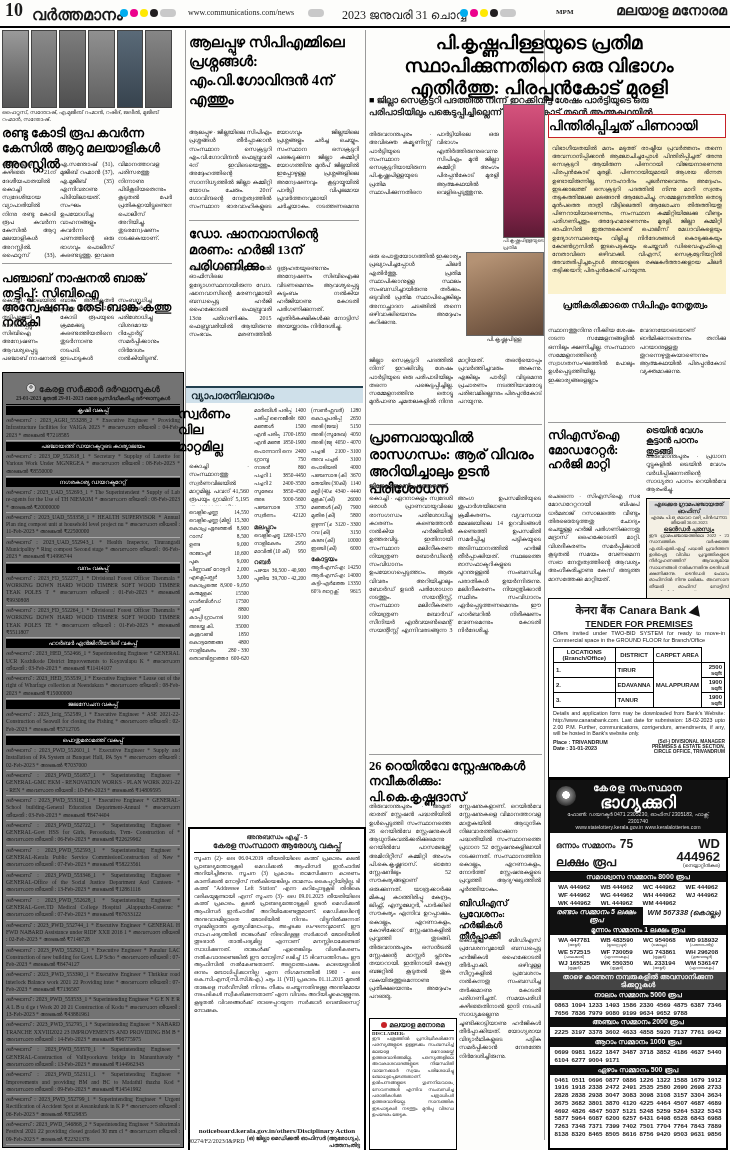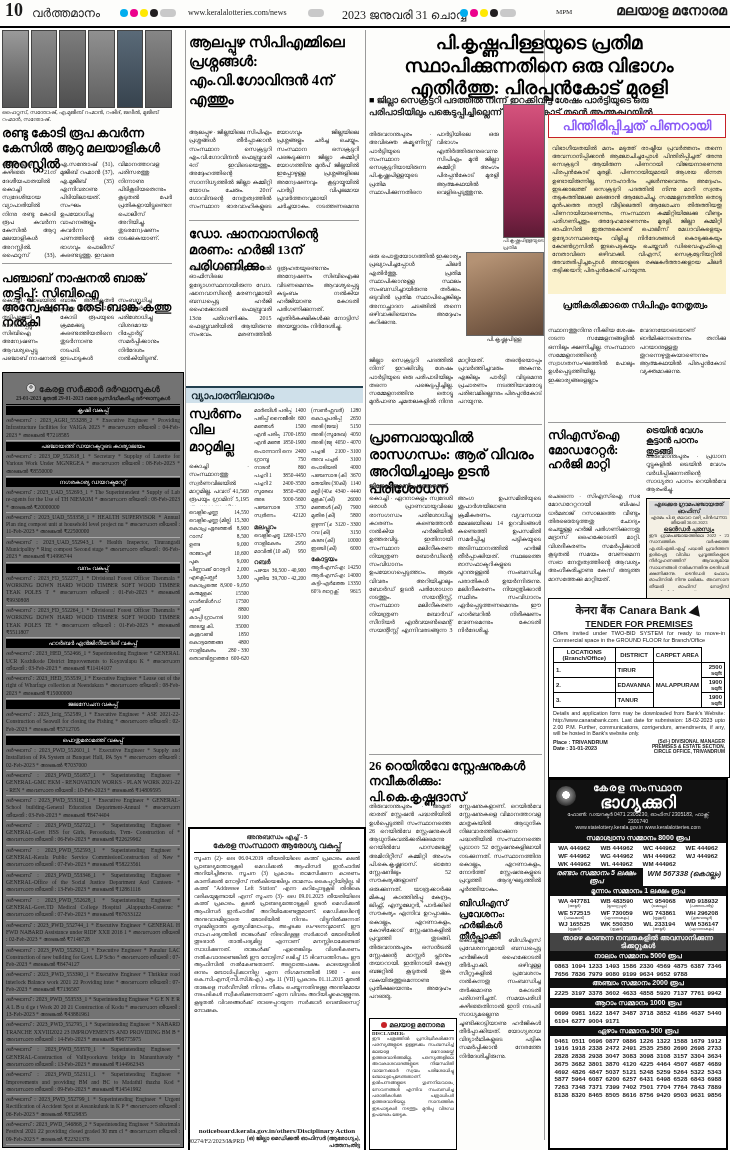--- a/index.html
+++ b/index.html
@@ -7,27 +7,27 @@
   .abs{position:absolute;}
   .b{font-weight:bold;}
   .body-txt{font-size:6px;line-height:1.38;color:#222;text-align:justify;overflow:hidden;}
   .cols2{column-count:2;column-gap:5px;}
   .cols3{column-count:3;column-gap:4px;}
   .hl{font-weight:bold;line-height:1.22;color:#000;}
   .rule{position:absolute;background:#9a9a9a;}
   
   #hdr{position:absolute;left:0;top:0;width:730px;height:26px;}
   #hdr .pageno{position:absolute;left:5px;top:0px;font-size:18px;font-weight:bold;}
-  #hdr .sect{position:absolute;left:32px;top:6px;font-size:12px;font-weight:normal;}
+  #hdr .sect{position:absolute;left:32px;top:6px;font-size:16px;font-weight:bold;}
   .dotrow{position:absolute;top:9px;display:flex;gap:2px;align-items:center;}
   .dot{width:8px;height:8px;border-radius:50%;}
   .gpill{width:16px;height:8px;border-radius:4px;background:#c9c9c9;}
   #hdr .url{position:absolute;left:188px;top:8px;font-size:8px;}
   #hdr .date{position:absolute;left:342px;top:8px;font-size:12px;}
-  #hdr .mpm{position:absolute;left:556px;top:8px;font-size:7px;font-weight:normal;}
+  #hdr .mpm{position:absolute;left:556px;top:8px;font-size:7px;font-weight:bold;}
   #hdr .mast{position:absolute;right:3px;top:3px;font-size:14px;font-weight:bold;}
   #hdr-rule{position:absolute;left:0;top:26px;width:730px;height:2px;background:#000;}
   
   .mug{height:76px;flex:1;background:linear-gradient(180deg,#9a9a9a 0%,#6e6e6e 60%,#555 100%);border:0.5px solid #444;}
   .mug:nth-child(2){background:linear-gradient(180deg,#8a8a8a,#5d5d5d);}
   .mug:nth-child(3){background:linear-gradient(180deg,#7d7d7d,#4f4f4f);}
   .mug:nth-child(4){background:linear-gradient(180deg,#909090,#606060);}
   .mug:nth-child(5){background:linear-gradient(180deg,#5a6a78,#37434e);}
   .mug:nth-child(6){background:linear-gradient(180deg,#868686,#575757);}
   .cap{font-size:5.5px;line-height:1.3;color:#333;}
@@ -39,21 +39,21 @@
   .centry{font-size:5.55px;line-height:1.32;text-align:justify;padding:1px 0;border-bottom:0.5px solid #aaa;}
   .emb{display:inline-block;width:8px;height:8px;border-radius:50%;border:1px solid #555;vertical-align:-1px;margin-right:3px;background:radial-gradient(circle at 50% 40%,#888 30%,#ddd 31%);}
   
   #mkt-bar{background:#cfe0ea;border-top:2.5px solid #23404f;font-size:10px;font-weight:bold;padding:2px 0 1px 5px;color:#10232c;}
   .mrow{display:flex;justify-content:space-between;font-size:5.4px;line-height:1.5;}
   .mrow .mi{white-space:nowrap;overflow:hidden;}
   .mrow .mv{white-space:nowrap;margin-left:3px;}
   .mhead{font-weight:bold;font-size:6.5px;text-align:left;margin-top:3px;}
   
   #pinbox{background:#fbf2cd;padding:0;}
-  #pinbox .ptitle{border:1.5px solid #c62127;background:#fff;color:#8b5cf6;font-size:13px;font-weight:bold;text-align:center;padding:3px 0;margin:0 0 4px 0;}
+  #pinbox .ptitle{border:1.5px solid #c62127;background:#fff;color:#000000;font-size:13px;font-weight:bold;padding:3px 0;margin:0 0 4px 0;}
   
   .nbox{border:2px solid #000;background:#fff;padding:4px;overflow:hidden;}
   .tbox{border:1px solid #000;background:#fff;padding:2px;overflow:hidden;}
   
   #canara{border:1.5px solid #000;background:#fff;padding:3px 4px;overflow:hidden;font-family:"Liberation Sans",sans-serif;}
   #canara .cb-name{display:flex;justify-content:center;align-items:center;gap:4px;font-size:11px;font-weight:bold;}
   .cb-logo{width:0;height:0;border-left:6px solid transparent;border-right:6px solid transparent;border-bottom:10px solid #111;transform:rotate(20deg);}
   #canara .cb-title{text-align:center;font-size:9px;font-weight:bold;text-decoration:underline;margin:2px 0 1px;}
   #canara .cb-intro{font-size:5.6px;text-align:justify;line-height:1.3;}
   #canara table{border-collapse:collapse;width:100%;margin:2px 0;}
@@ -96,21 +96,21 @@
 <div id="hdr">
   <div class="pageno">10</div>
   <div class="sect">വർത്തമാനം</div>
   <div class="dotrow" style="left:120px;">
     <div class="dot" style="background:#00adee"></div>
       <div class="dot" style="background:#ec008c"></div>
       <div class="dot" style="background:#ffe800"></div>
       <div class="dot" style="background:#231f20"></div>
       <div class="gpill"></div>
   </div>
-  <div class="url">www.keralalotteries.com/news</div>
+  <div class="url">www.communications.com/news</div>
   <div class="gpill abs" style="left:308px;top:9px;"></div>
   <div class="date">2023  ജനുവരി  31  ചൊവ്വ</div>
   <div class="dotrow" style="left:460px;">
     <div class="dot" style="background:#00adee"></div>
       <div class="dot" style="background:#ec008c"></div>
       <div class="dot" style="background:#ffe800"></div>
       <div class="dot" style="background:#231f20"></div>
       <div class="gpill"></div>
   </div>
   <div class="mpm">MPM</div>
@@ -178,21 +178,21 @@
 
 </div>
 
 <div class="abs hl" style="left:189px;top:33px;width:170px;font-size:14.5px;line-height:1.3;">ആലപ്പുഴ സിപിഎമ്മിലെ പ്രശ്നങ്ങൾ: എം.വി.ഗോവിന്ദൻ 4ന് എത്തും</div>
 <div class="abs body-txt cols2" style="left:189px;top:128px;width:170px;height:88px;">ആലപ്പുഴ ∙ ജില്ലയിലെ സിപിഎം പ്രശ്നങ്ങൾ തീർപ്പാക്കാൻ സംസ്ഥാന സെക്രട്ടറി എം.വി.ഗോവിന്ദൻ ഫെബ്രുവരി 4ന് ഇവിടെയെത്തും. അദ്ദേഹത്തിന്റെ സാന്നിധ്യത്തിൽ ജില്ലാ കമ്മിറ്റി യോഗം ചേരും. 20ന് ഗോവിന്ദന്റെ നേതൃത്വത്തിൽ സംസ്ഥാന ഭാരവാഹികളുടെ യോഗവും ജില്ലയിലെ പ്രശ്നങ്ങളും ചർച്ച ചെയ്യും. സംസ്ഥാന സെക്രട്ടറി പങ്കെടുക്കുന്ന ജില്ലാ കമ്മിറ്റി യോഗത്തിനു മുൻപ് ജില്ലയിൽ ഇപ്പോഴുള്ള പ്രശ്നങ്ങളിലെ അന്വേഷണവും കൂട്ടായ്മയിൽ പാർട്ടി വിപുലമായ പ്രവർത്തനവുമായി ചർച്ചയാകും. നടത്തണമെന്നു ജില്ലാ നേതൃത്വത്തിനു കർശന നിർദേശം നൽകിയിട്ടുന്നു.</div>
 <div class="rule" style="left:189px;top:220px;width:170px;height:0.5px;"></div>
 <div class="abs hl" style="left:189px;top:226px;width:170px;font-size:13px;">ഡോ. ഷാനവാസിന്റെ മരണം: ഹർജി 13ന് പരിഗണിക്കും</div>
 <div class="abs body-txt cols2" style="left:189px;top:264px;width:170px;height:108px;">കൊച്ചി ∙ അഡ്വക്കറ്റ് ജനറൽ ഓഫിസിലെ ഉദ്യോഗസ്ഥനായിരുന്ന ഡോ. ഷാനവാസിന്റെ മരണവുമായി ബന്ധപ്പെട്ട ഹർജി ഹൈക്കോടതി ഫെബ്രുവരി 13നു പരിഗണിക്കും. 2015 ഫെബ്രുവരിയിൽ ആയിരുന്നു സംഭവം. മരണത്തിൽ ദുരൂഹതയുണ്ടെന്നും അന്വേഷണം സിബിഐക്കു വിടണമെന്നും ആവശ്യപ്പെട്ടു കുടുംബം നൽകിയ ഹർജിയാണു കോടതി പരിഗണിക്കുന്നത്. എതിർകക്ഷികൾക്കു നോട്ടിസ് അയയ്ക്കാനും നിർദേശിച്ചു.</div>
 
 <div class="abs" id="mkt-bar" style="left:186px;top:386px;width:172px;">വ്യാപാരനിലവാരം</div>
-<div class="abs hl" style="left:189px;top:406px;width:60px;font-size:13px;line-height:1.25;">സ്വർണം വില മാറ്റമില്ല</div>
+<div class="abs hl" style="left:178px;top:406px;width:60px;font-size:13px;line-height:1.25;">സ്വർണം വില മാറ്റമില്ല</div>
 <div class="abs body-txt" style="left:189px;top:462px;width:60px;height:44px;">കൊച്ചി ∙ സംസ്ഥാനത്തു സ്വർണവിലയിൽ മാറ്റമില്ല. പവന് 41,560 രൂപയും ഗ്രാമിന് 5,195 രൂപയുമാണു വില.</div>
 <div class="abs" id="m1" style="left:189px;top:508px;width:60px;height:264px;overflow:hidden;">
     <div class="mrow">
       <span class="mi">വെളിച്ചെണ്ണ</span>
       <span class="mv">14,550</span>
     </div>
     <div class="mrow">
       <span class="mi">വെളിച്ചെണ്ണ (മില്ലിൽ)</span>
       <span class="mv">15,300</span>
     </div>
@@ -540,20 +540,24 @@
   </div>
 </div>
 
 <div class="abs" id="lot" style="left:548px;top:778px;width:176px;height:368px;">
   <div id="lot-hdr">
     <div class="lemb"></div>
     <div class="l1">കേരള സംസ്ഥാന</div>
     <div class="l2">ഭാഗ്യക്കുറി</div>
     <div class="l3">ഫോൺ: ഡയറക്ടർ 0471 2305230, ഓഫിസ് 2305183, ഫാക്സ് 2301740</div>
     <div class="l4">www.statelottery.kerala.gov.in  www.keralalotteries.com</div>
+  </div>
+  <div class="lfirst">
+    <div><span class="lf-l">ഒന്നാം സമ്മാനം</span> <span class="lf-amt">75 ലക്ഷം രൂപ</span></div>
+    <div class="lf-no"><span>WD 444962</span><span class="lf-pl">(നെയ്യാറ്റിൻകര)</span></div>
   </div>
   <div id="lot-groups">
       <div class="lbar">സമാശ്വാസ സമ്മാനം 8000 രൂപ</div>
       <div class="lgrid" style="grid-template-columns: repeat(4, 1fr);">
         <div class="lnum">WA 444962</div>
         <div class="lnum">WB 444962</div>
         <div class="lnum">WC 444962</div>
         <div class="lnum">WE 444962</div>
         <div class="lnum">WF 444962</div>
         <div class="lnum">WG 444962</div>

